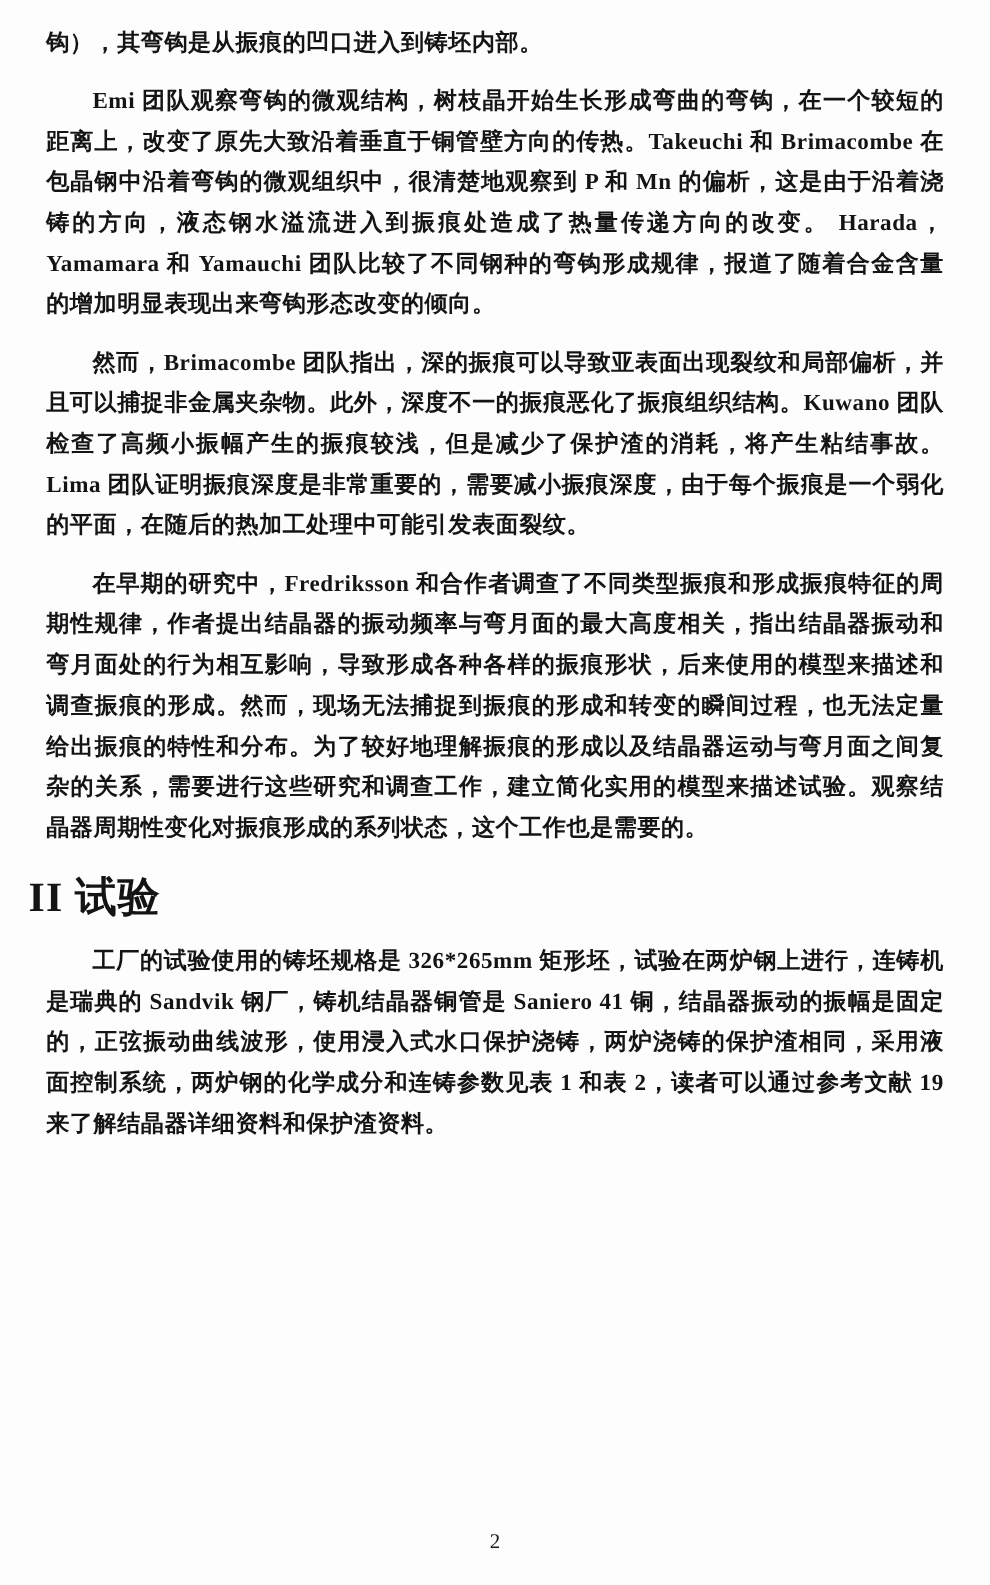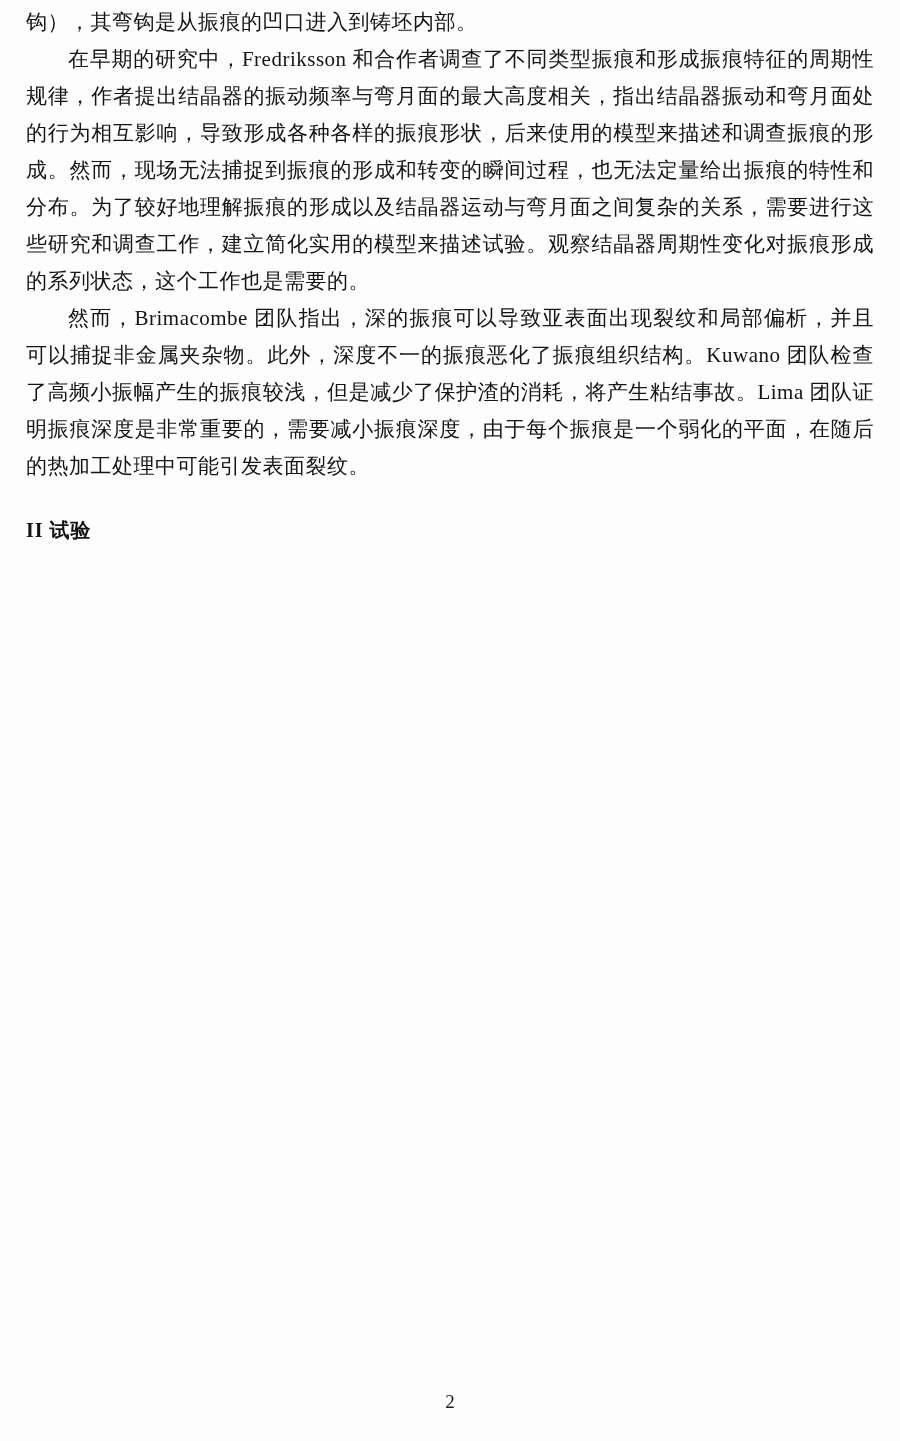--- a/index.html
+++ b/index.html
@@ -18,33 +18,34 @@
     overflow: hidden;
     box-sizing: border-box;
   }
   .text-column {
     position: absolute;
     top: 4px;
     left: 26px;
     right: 26px;
   }
   p.body-para {
-    margin: 0;
+    margin: 16px;
     font-size: 21px;
     line-height: 37px;
     text-align: justify;
     text-justify: inter-ideograph;
     letter-spacing: 0.5px;
+    font-weight: bold;
   }
   p.body-para.indented {
     text-indent: 2em;
   }
   h2.section-heading {
     margin: 27px 0 21px 0;
-    font-size: 20px;
+    font-size: 38px;
     line-height: 36px;
     font-weight: bold;
     letter-spacing: 1px;
   }
   .page-footer {
     position: absolute;
     left: 0;
     right: 0;
     bottom: 28px;
     text-align: center;
@@ -53,18 +54,20 @@
     color: #1a1a1a;
   }
 </style>
 </head>
 <body>
 
 <div class="page">
   <div class="text-column">
 
   <p class="body-para">钩），其弯钩是从振痕的凹口进入到铸坯内部。</p>
+      <p class="body-para indented">Emi 团队观察弯钩的微观结构，树枝晶开始生长形成弯曲的弯钩，在一个较短的距离上，改变了原先大致沿着垂直于铜管壁方向的传热。Takeuchi 和 Brimacombe 在包晶钢中沿着弯钩的微观组织中，很清楚地观察到 P 和 Mn 的偏析，这是由于沿着浇铸的方向，液态钢水溢流进入到振痕处造成了热量传递方向的改变。 Harada，Yamamara 和 Yamauchi 团队比较了不同钢种的弯钩形成规律，报道了随着合金含量的增加明显表现出来弯钩形态改变的倾向。</p>
+      <p class="body-para indented">然而，Brimacombe 团队指出，深的振痕可以导致亚表面出现裂纹和局部偏析，并且可以捕捉非金属夹杂物。此外，深度不一的振痕恶化了振痕组织结构。Kuwano 团队检查了高频小振幅产生的振痕较浅，但是减少了保护渣的消耗，将产生粘结事故。Lima 团队证明振痕深度是非常重要的，需要减小振痕深度，由于每个振痕是一个弱化的平面，在随后的热加工处理中可能引发表面裂纹。</p>
       <p class="body-para indented">在早期的研究中，Fredriksson 和合作者调查了不同类型振痕和形成振痕特征的周期性规律，作者提出结晶器的振动频率与弯月面的最大高度相关，指出结晶器振动和弯月面处的行为相互影响，导致形成各种各样的振痕形状，后来使用的模型来描述和调查振痕的形成。然而，现场无法捕捉到振痕的形成和转变的瞬间过程，也无法定量给出振痕的特性和分布。为了较好地理解振痕的形成以及结晶器运动与弯月面之间复杂的关系，需要进行这些研究和调查工作，建立简化实用的模型来描述试验。观察结晶器周期性变化对振痕形成的系列状态，这个工作也是需要的。</p>
-      <p class="body-para indented">然而，Brimacombe 团队指出，深的振痕可以导致亚表面出现裂纹和局部偏析，并且可以捕捉非金属夹杂物。此外，深度不一的振痕恶化了振痕组织结构。Kuwano 团队检查了高频小振幅产生的振痕较浅，但是减少了保护渣的消耗，将产生粘结事故。Lima 团队证明振痕深度是非常重要的，需要减小振痕深度，由于每个振痕是一个弱化的平面，在随后的热加工处理中可能引发表面裂纹。</p>
       <h2 class="section-heading">II 试验</h2>
+      <p class="body-para indented">工厂的试验使用的铸坯规格是 326*265mm 矩形坯，试验在两炉钢上进行，连铸机是瑞典的 Sandvik 钢厂，铸机结晶器铜管是 Saniero 41 铜，结晶器振动的振幅是固定的，正弦振动曲线波形，使用浸入式水口保护浇铸，两炉浇铸的保护渣相同，采用液面控制系统，两炉钢的化学成分和连铸参数见表 1 和表 2，读者可以通过参考文献 19 来了解结晶器详细资料和保护渣资料。</p>
     </div>
   <div class="page-footer">2</div>
 </div>
 
 </body></html>

